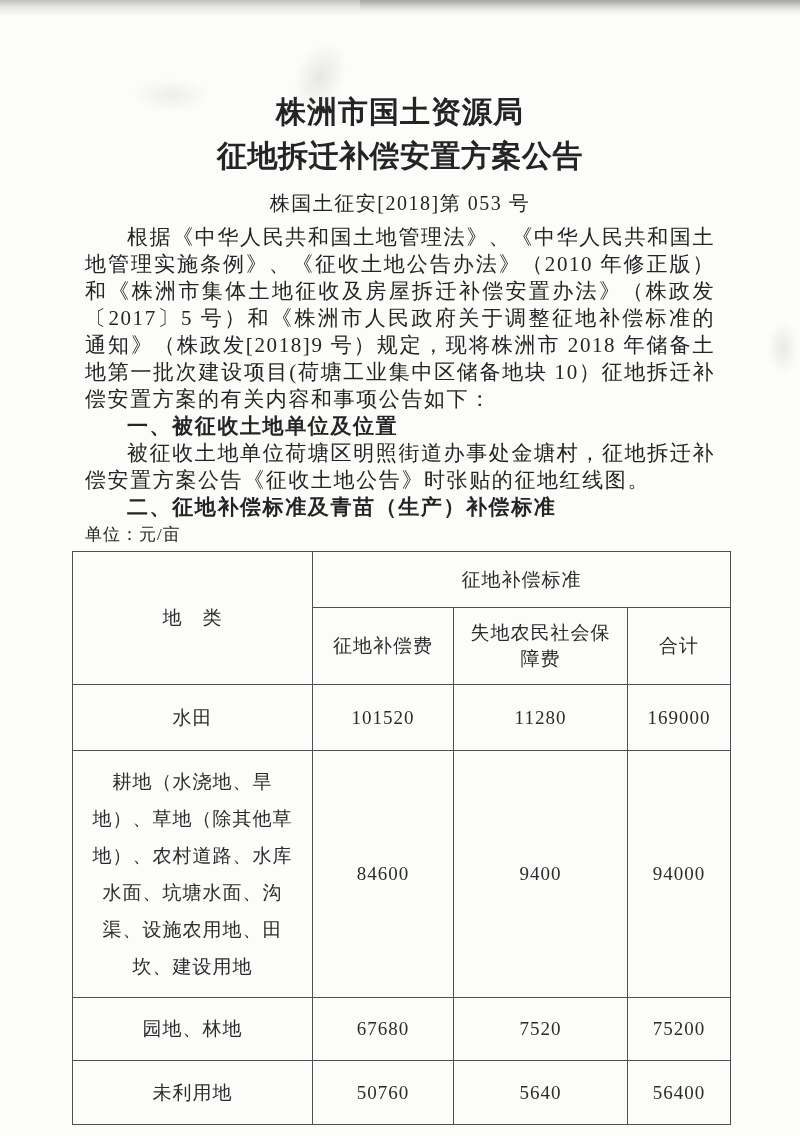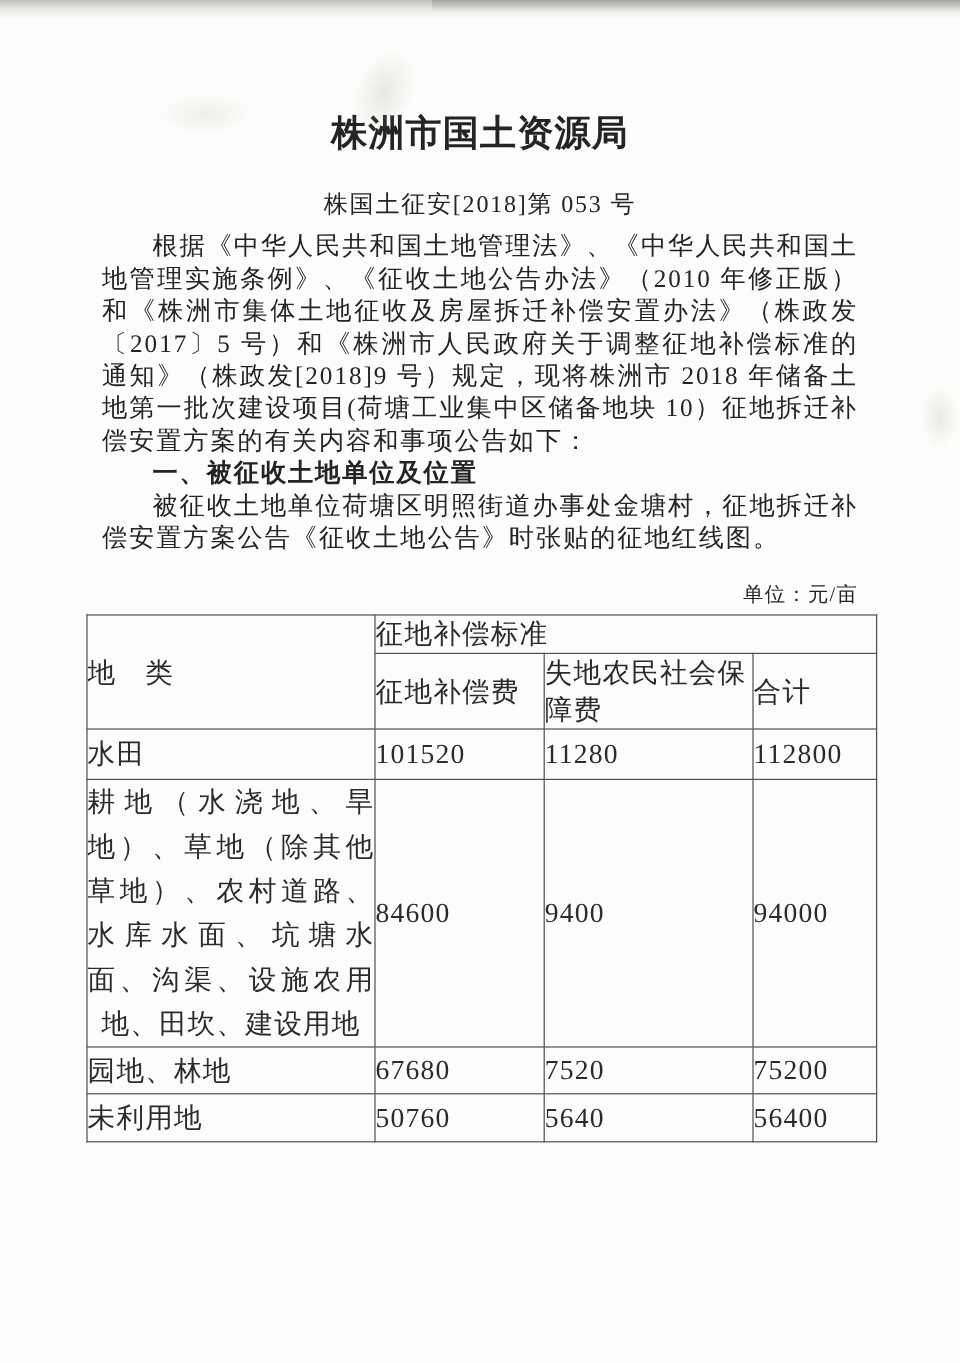--- a/index.html
+++ b/index.html
@@ -34,39 +34,39 @@
     position:absolute; left:768px; top:322px; width:30px; height:52px;
     background:radial-gradient(closest-side, rgba(190,190,185,0.30), rgba(190,190,185,0));
     pointer-events:none;
   }
 
   .content { padding:0 85px; }
 
   .title { text-align:center; font-weight:bold; font-size:30px; margin:0; }
   .title1 { padding-top:92px; line-height:40px; letter-spacing:1px; }
   .title2 { line-height:48px; letter-spacing:0.5px; }
-  .docno  { text-align:center; font-size:20px; line-height:30px; margin-top:24px; letter-spacing:1.5px; }
+  .docno  { text-align:center; font-size:20px; line-height:30px; margin-top:8px; letter-spacing:1.5px; }
 
   .body-text {
     font-size:21px; line-height:27px; margin:0;
     text-align:justify; letter-spacing:1.6px;
   }
   .indent { text-indent:2em; }
   .heading { font-weight:bold; text-indent:2em; }
   .intro { margin-top:6px; }
 
-  .unit-note { text-align:right; font-size:17px; line-height:24px; margin-top:22px; letter-spacing:1px; }
+  .unit-note { font-size:17px; line-height:24px; margin-top:2px; letter-spacing:1px; }
 
   table.comp {
     border-collapse:collapse; table-layout:fixed;
     width:658px; margin:4px 0 0 -13px;
   }
   table.comp td {
-    border:1px solid #4f4f4f; vertical-align:middle;
-    font-size:23px; letter-spacing:1px; padding:0; color:#2b2b2b;
+    border:1px solid #4f4f4f; text-align:center; vertical-align:middle;
+    font-size:19px; letter-spacing:1px; padding:12px; color:#2b2b2b;
   }
   tr.hrow1 td { height:31px; }
   tr.hrow2 td { height:38px; }
   tr.r-paddy td { height:41px; }
   tr.r-big td  { height:148px; }
   tr.r-orchard td { height:38px; }
   tr.r-unused td  { height:39px; }
   td.land-desc {
     text-align:justify; text-align-last:center;
     padding:4px 10px; font-size:19px; line-height:37px; letter-spacing:0.5px;
@@ -78,27 +78,29 @@
 
 <div class="page">
   <div class="scan-top"></div>
   <div class="scan-top-right"></div>
   <div class="smudge-a"></div>
   <div class="smudge-b"></div>
   <div class="speck-right"></div>
 
   <div class="content">
     <h1 class="title title1">株洲市国土资源局</h1>
+    <h1 class="title title2">征地拆迁补偿安置方案公告</h1>
     <div class="docno">株国土征安[2018]第 053 号</div>
 
     <p class="body-text indent intro">根据《中华人民共和国土地管理法》、《中华人民共和国土地管理实施条例》、《征收土地公告办法》（2010 年修正版）和《株洲市集体土地征收及房屋拆迁补偿安置办法》（株政发〔2017〕5 号）和《株洲市人民政府关于调整征地补偿标准的通知》（株政发[2018]9 号）规定，现将株洲市 2018 年储备土地第一批次建设项目(荷塘工业集中区储备地块 10）征地拆迁补偿安置方案的有关内容和事项公告如下：</p>
 
     <p class="body-text heading">一、被征收土地单位及位置</p>
     <p class="body-text indent">被征收土地单位荷塘区明照街道办事处金塘村，征地拆迁补偿安置方案公告《征收土地公告》时张贴的征地红线图。</p>
 
+    <p class="body-text heading">二、征地补偿标准及青苗（生产）补偿标准</p>
 
     <div class="unit-note">单位：元/亩</div>
 
     <table class="comp">
       <colgroup>
         <col style="width:240px">
         <col style="width:141px">
         <col style="width:174px">
         <col style="width:103px">
       </colgroup>
@@ -109,21 +111,21 @@
         </tr>
         <tr class="hrow2">
           <td>征地补偿费</td>
           <td>失地农民社会保障费</td>
           <td>合计</td>
         </tr>
         <tr class="r-paddy">
           <td>水田</td>
           <td class="num">101520</td>
           <td class="num">11280</td>
-          <td class="num">112800</td>
+          <td class="num">169000</td>
         </tr>
         <tr class="r-big">
           <td class="land-desc">耕地（水浇地、旱地）、草地（除其他草地）、农村道路、水库水面、坑塘水面、沟渠、设施农用地、田坎、建设用地</td>
           <td class="num">84600</td>
           <td class="num">9400</td>
           <td class="num">94000</td>
         </tr>
         <tr class="r-orchard">
           <td>园地、林地</td>
           <td class="num">67680</td>

